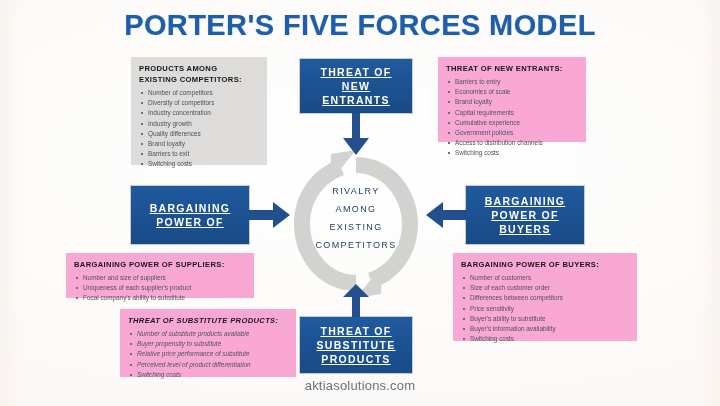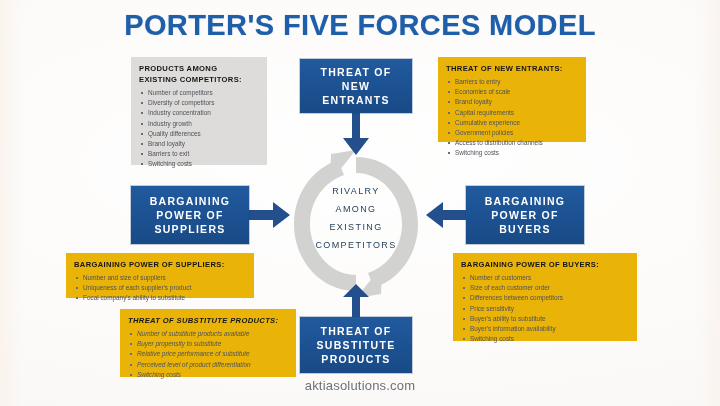--- a/index.html
+++ b/index.html
@@ -61,38 +61,39 @@
     font-size: 10.5px;
     font-weight: 700;
     letter-spacing: 1.3px;
     line-height: 14px;
     display: flex;
     align-items: center;
     justify-content: center;
     text-align: center;
     z-index: 6;
     box-shadow: 0 0 0 1px rgba(20,60,110,0.25);
+    text-decoration: underline;
   }
   .force-box .fb-lines { width: 100%; }
   .force-box .fb-lines div { white-space: nowrap; }
 
   #box-new-entrants       { left: 300px; top: 59px;  width: 112px; height: 54px; }
   #box-suppliers          { left: 131px; top: 186px; width: 118px; height: 58px; }
   #box-buyers             { left: 466px; top: 186px; width: 118px; height: 58px; }
   #box-substitute         { left: 300px; top: 317px; width: 112px; height: 56px; }
 
   
   .panel {
     position: absolute;
     background: #dddcdb;
     z-index: 4;
     box-sizing: border-box;
     padding: 6px 7px 6px 8px;
   }
-  .panel.cool { background: #eab308; }
+  .panel.cool { background: #f9a8d4; }
   .panel .p-head {
     font-size: 7.6px;
     font-weight: 700;
     color: #161616;
     letter-spacing: 0.35px;
     line-height: 11px;
     margin-bottom: 3px;
   }
   .panel .p-head .hl2 { display: block; }
   .panel ul {
@@ -244,21 +245,20 @@
       <div>THREAT OF</div>
       <div>NEW</div>
       <div>ENTRANTS</div>
     </div>
   </div>
 
   <div class="force-box" id="box-suppliers">
     <div class="fb-lines">
       <div>BARGAINING</div>
       <div>POWER OF</div>
-      <div>SUPPLIERS</div>
     </div>
   </div>
 
   <div class="force-box" id="box-buyers">
     <div class="fb-lines">
       <div>BARGAINING</div>
       <div>POWER OF</div>
       <div>BUYERS</div>
     </div>
   </div>

